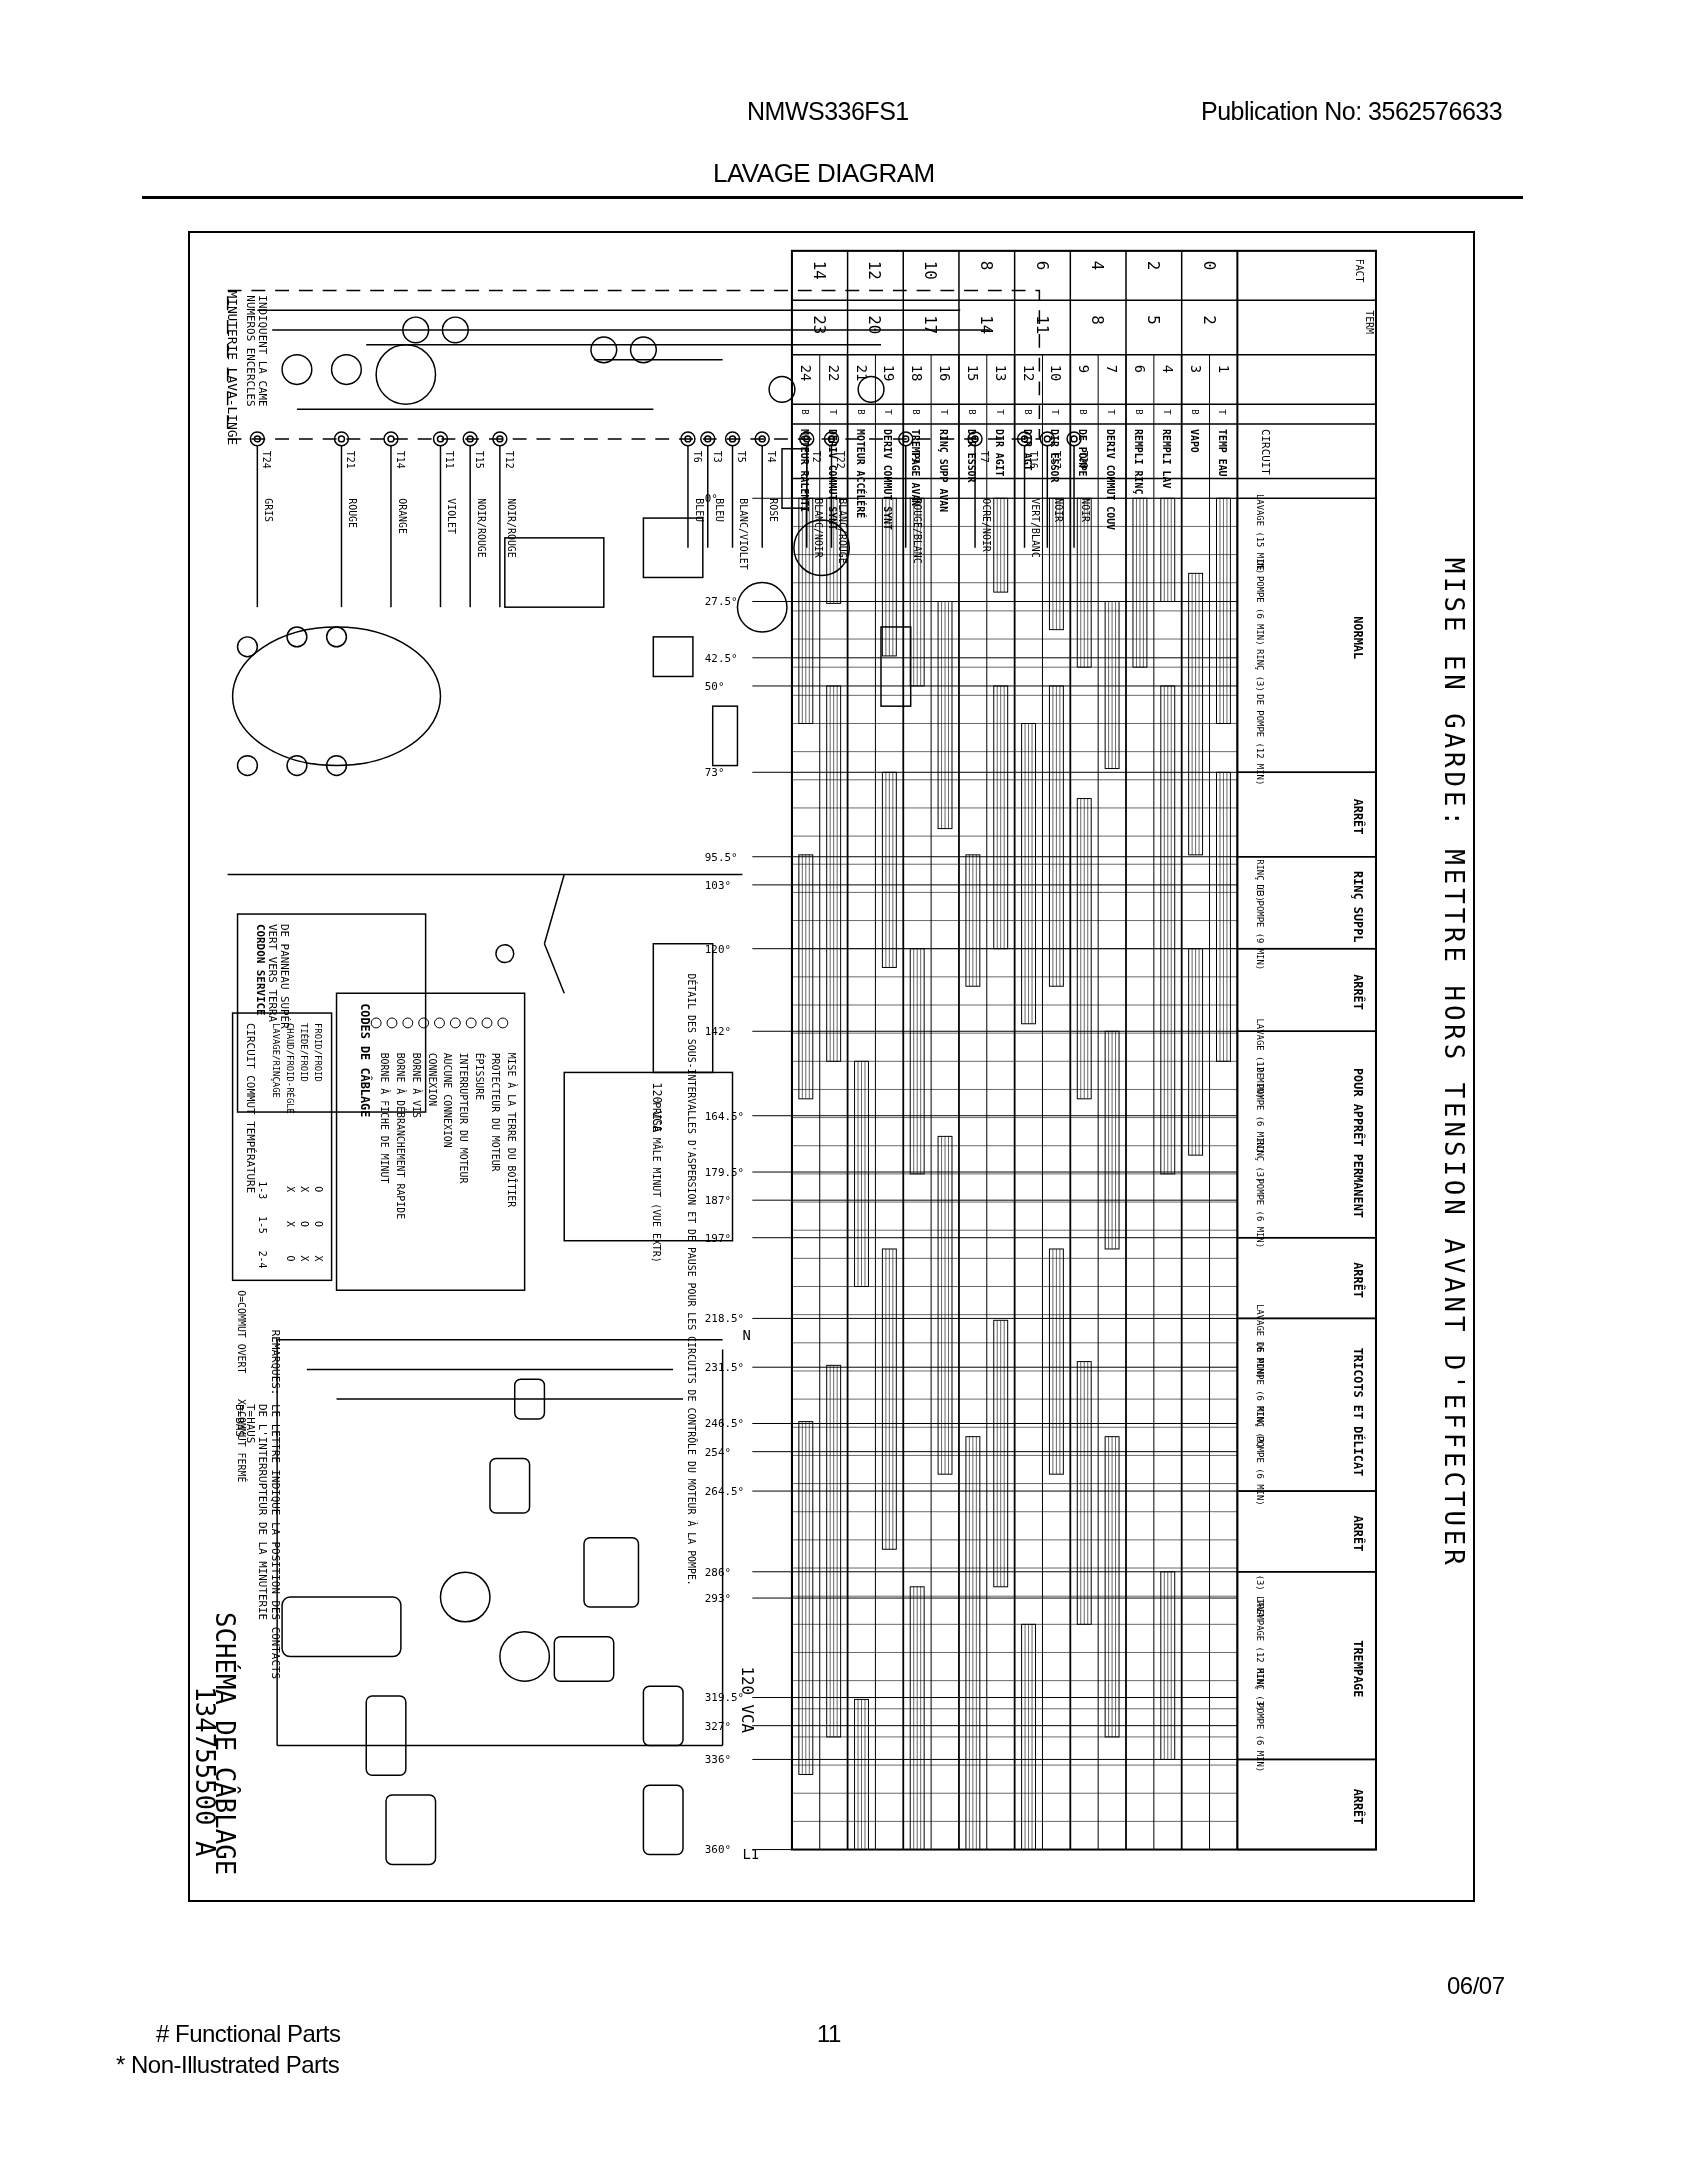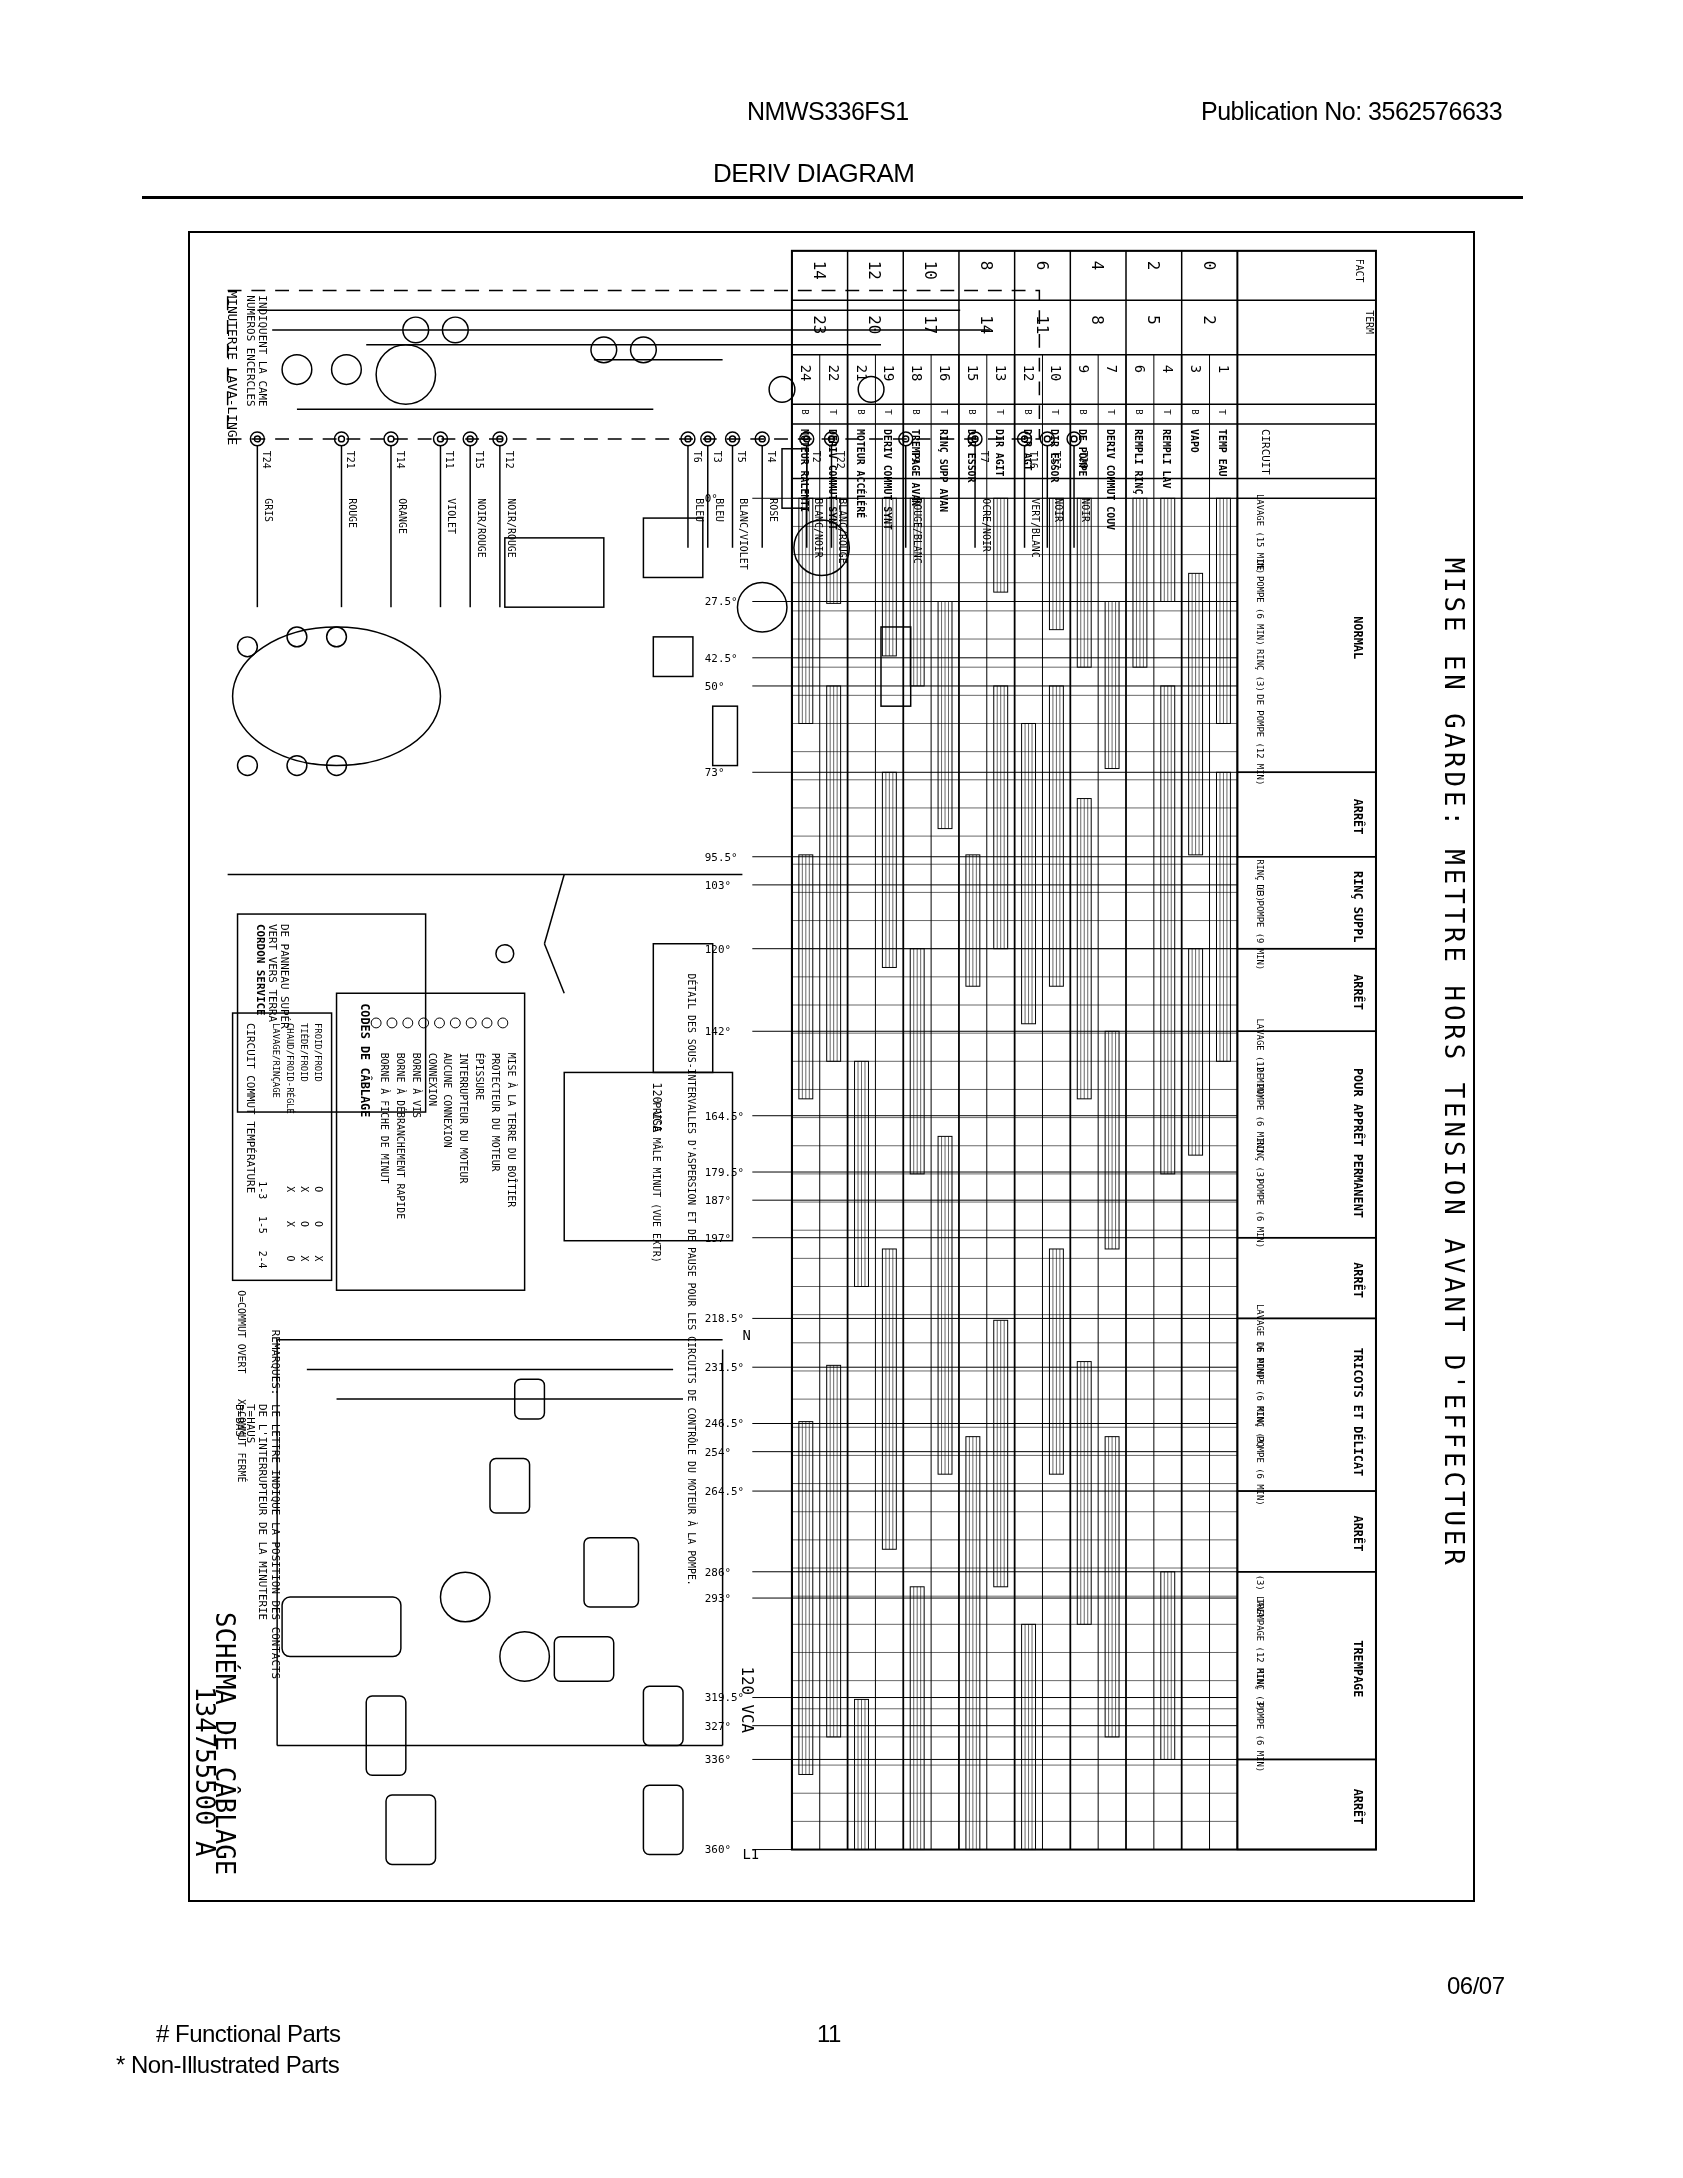--- a/index.html
+++ b/index.html
@@ -16,21 +16,21 @@
   #f3{left:817px;top:2020px;}
   #f4{left:1447px;top:1972px;}
   svg text{font-family:"DejaVu Sans Mono",monospace;}
   #diagram{position:absolute;left:188px;top:231px;}
 </style>
 </head>
 <body>
 
 <div id="model" class="hdr">NMWS336FS1</div>
 <div id="pubno" class="hdr">Publication No:  3562576633</div>
-<div id="title" class="hdr">DERIV DIAGRAM</div>
+<div id="title" class="hdr">LAVAGE DIAGRAM</div>
 <div id="rule"></div>
 
 <div id="frame"></div>
 
 <svg id="diagram" width="1287" height="1671" viewBox="0 0 1300 1688" xmlns="http://www.w3.org/2000/svg">
   <g id="left-schem" stroke="#000" fill="none" stroke-width="1.5">
 
     <rect x="40" y="60" width="820" height="150" stroke-dasharray="14,10"></rect>
 
     <g id="terminals">

